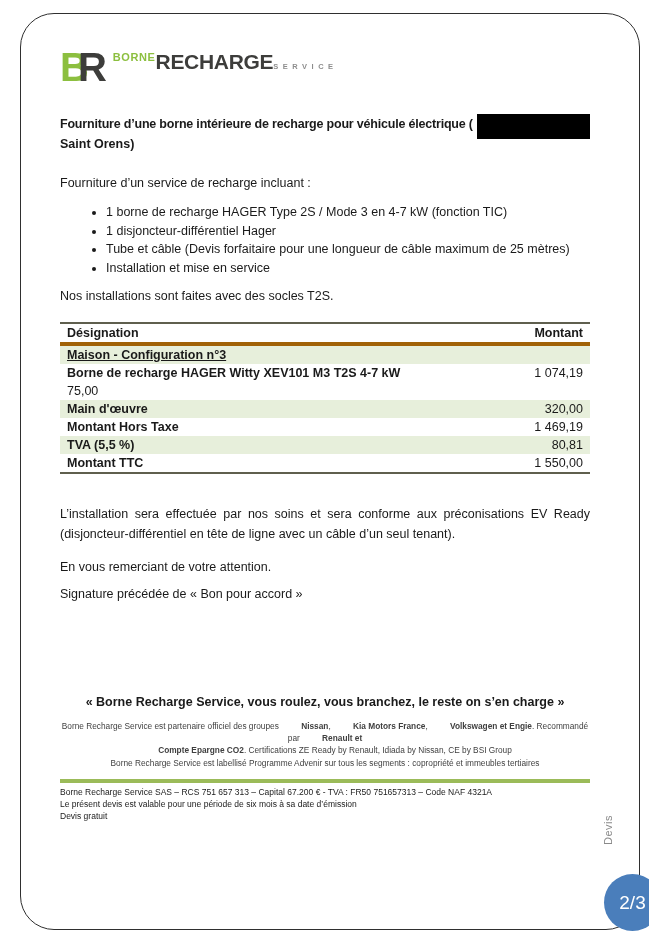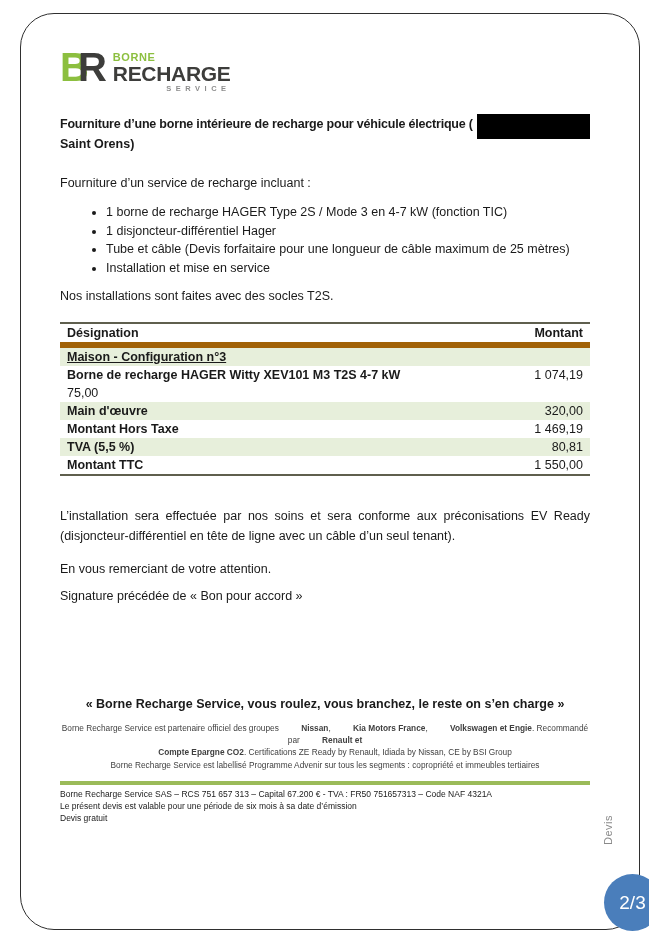--- a/index.html
+++ b/index.html
@@ -11,40 +11,40 @@
     position:absolute;left:20px;top:13px;right:9px;bottom:20px;
     border:1.5px solid #2f2f2f;border-radius:34px;pointer-events:none;
   }
   .content{position:absolute;left:60px;top:48px;width:530px;}
 
   
   .logo{display:flex;align-items:flex-start;height:46px;}
   .logo-mark{font-weight:800;font-size:40px;line-height:38px;}
   .logo-b{color:#8cbf3f;}
   .logo-r{color:#3d3d3b;margin-left:-11px;}
-  .logo-text{display:flex;flex-direction:column;margin-left:6px;padding-top:3px;}
+  .logo-text{display:flex;flex-direction:row;margin-left:6px;padding-top:3px;}
   .logo-borne{color:#8cbf3f;font-weight:bold;font-size:11px;line-height:12px;letter-spacing:.6px;}
   .logo-recharge{color:#3d3d3b;font-weight:bold;font-size:21px;line-height:21px;letter-spacing:-.3px;}
   .logo-service{color:#8d8d8d;font-weight:bold;font-size:7.5px;line-height:10px;letter-spacing:4.5px;align-self:flex-end;}
 
   
   .title{margin-top:20px;font-weight:bold;font-size:12.5px;line-height:1.6;position:relative;overflow:hidden;}
   .title .l1{display:block;white-space:nowrap;letter-spacing:-.2px;}
   .redaction{position:absolute;right:-3px;top:-4px;width:116px;height:29px;background:#000;}
 
   .bodytext{font-size:12.5px;}
   .intro{margin-top:22px;}
   ul.bullets{margin:13px 0 0 0;padding-left:46px;line-height:18.5px;font-size:12.5px;}
   .note{margin-top:12px;}
 
   
   .pricing{margin-top:19px;border-top:2px solid #5f5f4e;border-bottom:2px solid #5f5f4e;font-size:12.5px;}
   .t-row{display:flex;justify-content:space-between;align-items:center;height:18px;padding:0 7px;}
   .t-row.green{background:#e7efdb;}
-  .t-head{border-bottom:6px solid #a16207;}
+  .t-head{border-bottom:4px solid #a16207;}
   .t-label{font-weight:bold;}
   .t-amount{font-weight:normal;text-align:right;}
   .t-head .t-amount{font-weight:bold;}
   .t-section .t-label{text-decoration:underline;}
 
   .paragraph{margin-top:30px;line-height:1.62;text-align:justify;}
   .thanks{margin-top:15px;}
   .signature{margin-top:13px;}
 
   .slogan{margin-top:94px;text-align:center;font-weight:bold;font-size:12.5px;}

